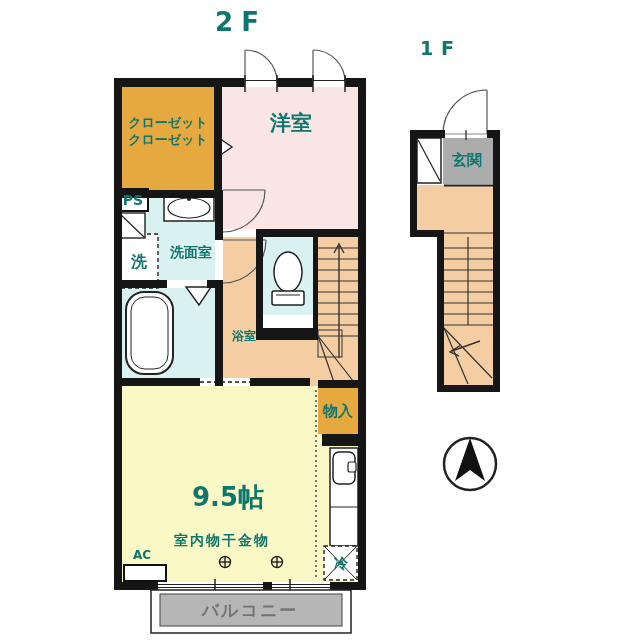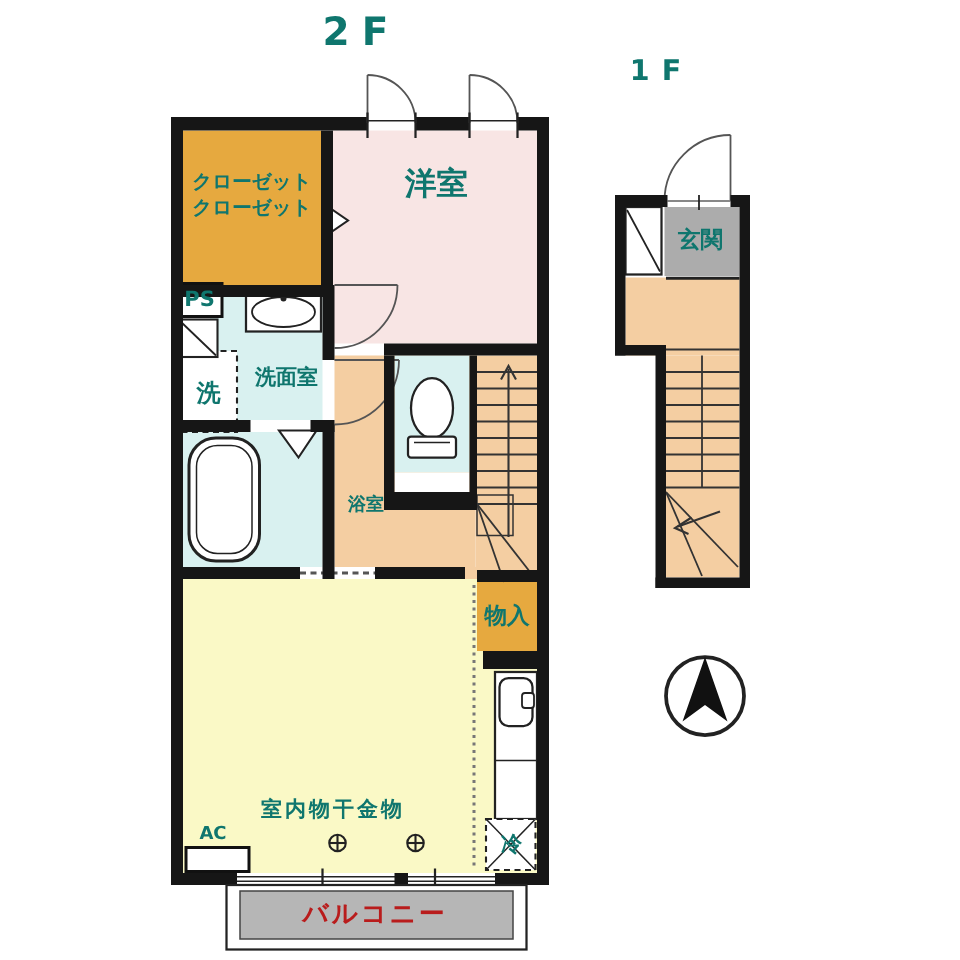--- a/index.html
+++ b/index.html
@@ -240,21 +240,22 @@
 <div class="lbl" style="left:168px;top:139px;font-size:13px;">クローゼット</div>
 
 <div class="lbl" style="left:291px;top:123px;font-size:21px;">洋室</div>
 
 <div class="lbl" style="left:133px;top:200px;font-size:14px;">PS</div>
 <div class="lbl" style="left:191px;top:252px;font-size:14px;">洗面室</div>
 <div class="lbl" style="left:139px;top:262px;font-size:16px;">洗</div>
 <div class="lbl" style="left:196px;top:336px;font-size:12px;margin-left:48px;">浴室</div>
 <div class="lbl" style="left:338px;top:411px;font-size:15px;">物入</div>
 
+<div class="lbl" style="left:228px;top:497px;font-size:26px;">9.5帖</div>
 
 <div class="lbl" style="left:222px;top:540px;font-size:14px;letter-spacing:2px;">室内物干金物</div>
 <div class="lbl" style="left:142px;top:555px;font-size:12px;">AC</div>
 <div class="lbl" style="left:341px;top:563px;font-size:14px;">冷</div>
 
-<div class="lbl" style="left:250px;top:610px;font-size:17px;letter-spacing:2px;color:#b91c1c;">バルコニー</div>
+<div class="lbl" style="left:250px;top:610px;font-size:17px;letter-spacing:2px;color:#737373;">バルコニー</div>
 <div class="lbl" style="left:467px;top:160px;font-size:15px;">玄関</div>
 
 </div>
 
 </body></html>

